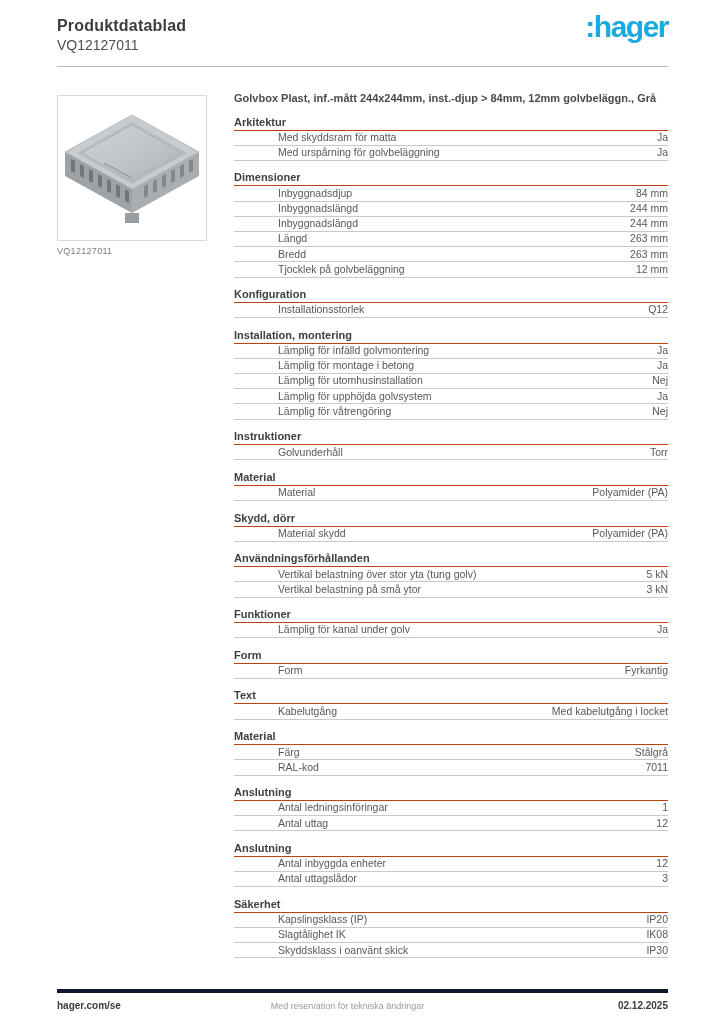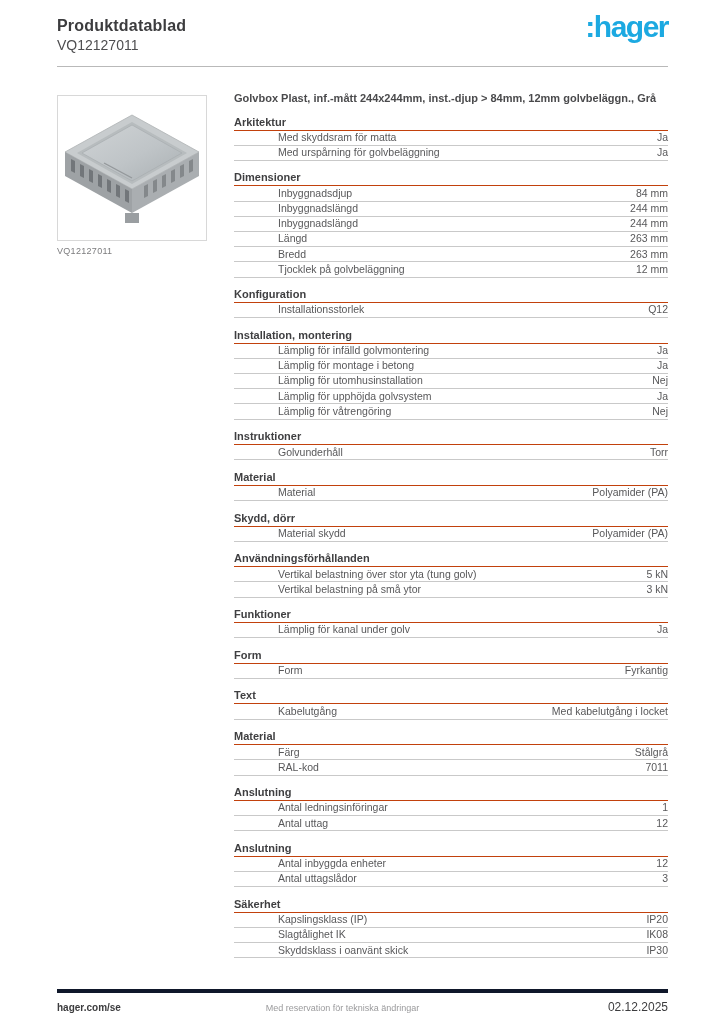--- a/index.html
+++ b/index.html
@@ -84,21 +84,21 @@
 
   
   .footer {
     position: absolute; top: 989px; left: 57px; right: 56px;
     border-top: 4px solid #0f172a;
     padding-top: 7px;
     display: flex; justify-content: space-between; align-items: baseline;
   }
   .footer-left  { font-size: 10px; font-weight: bold; color: #3c3c3e; text-decoration: none; }
   .footer-center{ font-size: 9px; color: #9a9a9c; }
-  .footer-right { font-size: 12px; font-weight: normal; color: #3c3c3e; padding-left: 44px; }
+  .footer-right { font-size: 10px; font-weight: bold; color: #3c3c3e; padding-left: 44px; }
 </style>
 </head>
 <body>
 
 <div class="page">
 
   <div class="header">
     <div class="doc-type">Produktdatablad</div>
     <div class="product-code-header">VQ12127011</div>
     <div class="logo" style="color: rgb(28, 169, 225);">:hager</div>

